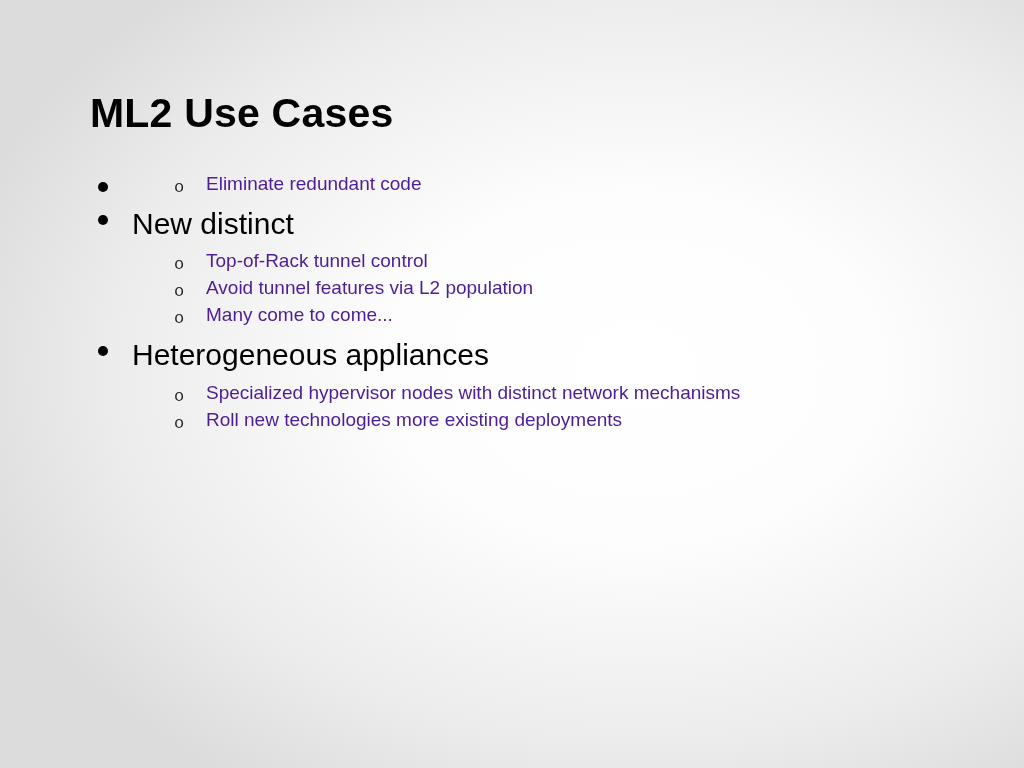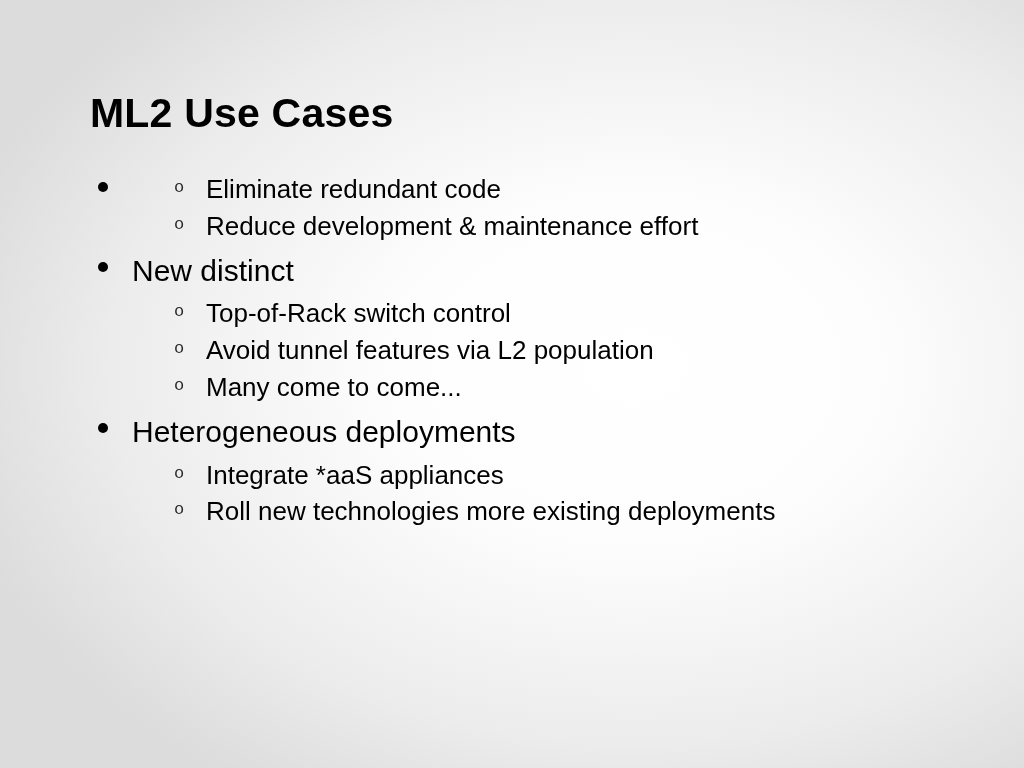--- a/index.html
+++ b/index.html
@@ -44,23 +44,23 @@
   }
   ul.sub {
     list-style: none;
     padding-left: 42px;
     margin-top: 4px;
     margin-bottom: 6px;
   }
   ul.sub > li {
     position: relative;
     padding-left: 32px;
-    font-size: 26px;
+    font-size: 19px;
     line-height: 1.42;
-    color: #000000;
+    color: #4c1d95;
   }
   ul.sub > li::before {
     content: "o";
     position: absolute;
     left: 0;
     top: 0;
     font-size: 17px;
     line-height: 33px;
     font-family: "Courier New", monospace;
     color: #2a2a2a;
@@ -70,35 +70,34 @@
 <body>
 
 <div class="slide">
   <h1 class="title">ML2 Use Cases</h1>
 
   <ul class="top">
 
     <li>
       <ul class="sub">
         <li>Eliminate redundant code</li>
-        <li>Reduce development &amp; maintenance effort</li>
       </ul>
     </li>
 
     <li>
       <span>New distinct</span>
       <ul class="sub">
-        <li>Top-of-Rack switch control</li>
+        <li>Top-of-Rack tunnel control</li>
         <li>Avoid tunnel features via L2 population</li>
         <li>Many come to come...</li>
       </ul>
     </li>
 
     <li>
-      <span>Heterogeneous deployments</span>
+      <span>Heterogeneous appliances</span>
       <ul class="sub">
-        <li>Integrate *aaS appliances</li>
+        <li>Specialized hypervisor nodes with distinct network mechanisms</li>
         <li>Roll new technologies more existing deployments</li>
       </ul>
     </li>
 
   </ul>
 </div>
 
 </body></html>

